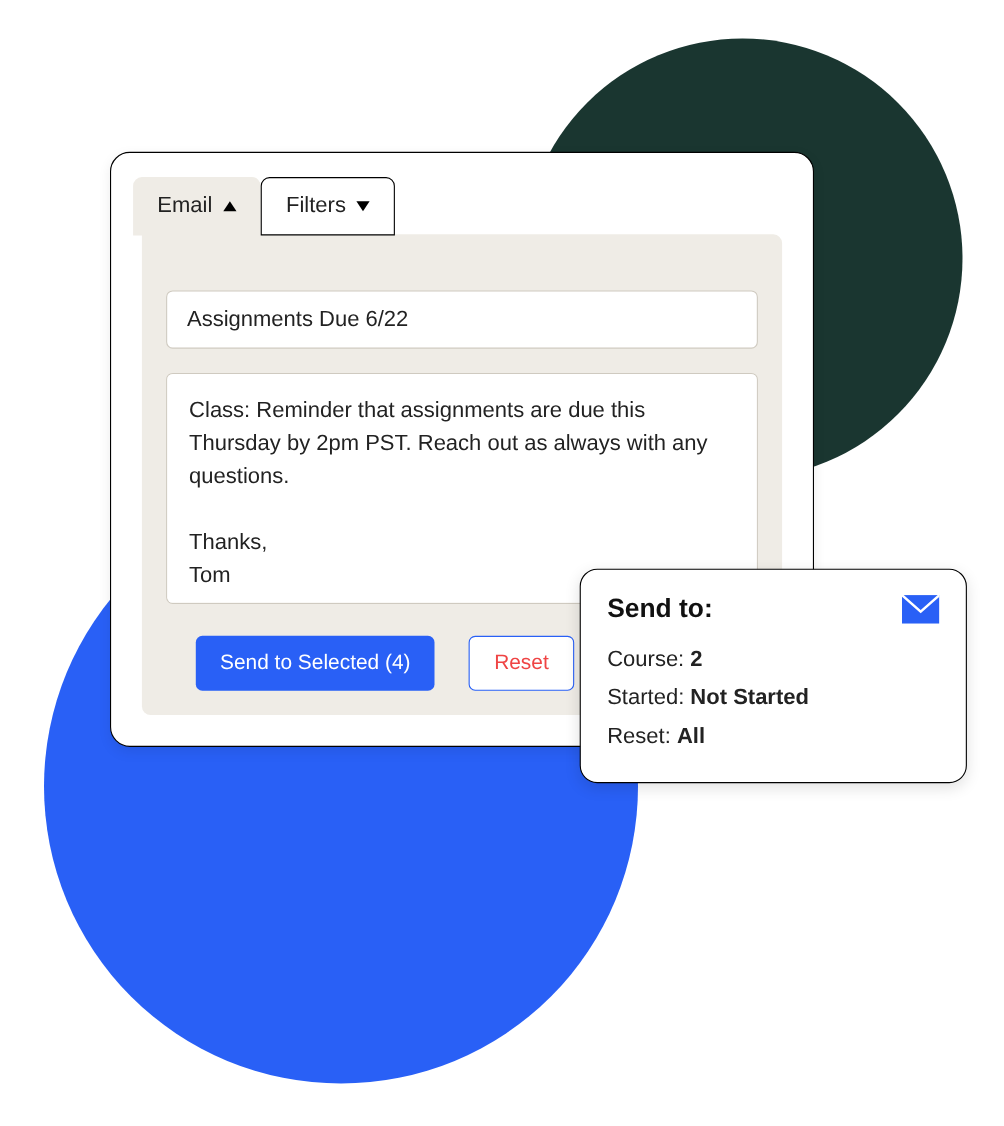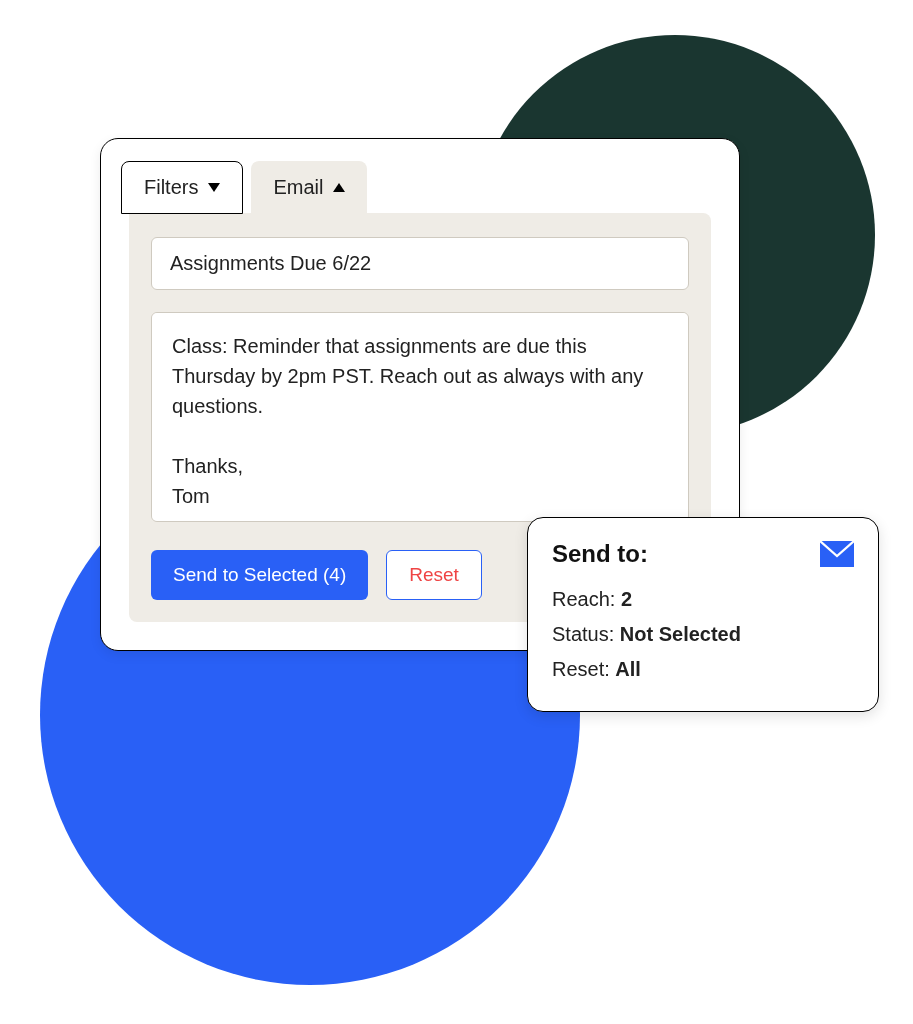--- a/index.html
+++ b/index.html
@@ -99,40 +99,42 @@
   .subject {
     width: 100%;
     background: #fff;
     border: 1.3px solid #cfcac0;
     border-radius: 6px;
     padding: 14px 18px;
     font-size: 20px;
     color: #222;
     font-family: inherit;
     margin-bottom: 22px;
+    margin-top: 27px;
   }
   .body {
     width: 100%;
     min-height: 210px;
     background: #fff;
     border: 1.3px solid #cfcac0;
     border-radius: 6px;
     padding: 18px 20px;
     font-size: 20px;
     line-height: 1.5;
     color: #222;
     font-family: inherit;
     resize: none;
     white-space: pre-wrap;
     margin-bottom: 24px;
   }
   .actions {
     display: flex;
-    gap: 18px;
+    gap: 31px;
     align-items: center;
+    margin-left: 27px;
   }
   .btn-primary {
     background: #2960f6;
     color: #fff;
     border: none;
     border-radius: 6px;
     padding: 14px 22px;
     font-size: 19px;
     cursor: pointer;
     font-family: inherit;
@@ -188,27 +190,27 @@
 </style>
 </head>
 <body>
 
 <div class="bg-dark"></div>
 <div class="bg-blue"></div>
 
 <div class="card">
 
   <div class="tabs">
+    <div class="tab email">
+      <span>Email</span>
+      <span class="tri-up"></span>
+    </div>
     <div class="tab filters">
       <span>Filters</span>
       <span class="tri-down"></span>
-    </div>
-    <div class="tab email">
-      <span>Email</span>
-      <span class="tri-up"></span>
     </div>
   </div>
 
   <div class="panel">
     <input type="text" class="subject" value="Assignments Due 6/22" style="">
     <textarea class="body" style="">Class: Reminder that assignments are due this Thursday by 2pm PST. Reach out as always with any questions.
 
 Thanks,
 Tom</textarea>
     <div class="actions">
@@ -223,21 +225,21 @@
   <div class="popover-header">
     <div class="popover-title">Send to:</div>
     <span class="mail-icon">
       <svg viewBox="0 0 34 26">
         <rect x="0" y="0" width="34" height="26" fill="#2960f6"></rect>
         <polyline points="0,0 17,15 34,0" fill="none" stroke="#ffffff" stroke-width="2.2"></polyline>
       </svg>
     </span>
   </div>
   <div class="popover-row">
-    <span>Reach: </span><span class="val">2</span>
+    <span>Course: </span><span class="val">2</span>
   </div>
   <div class="popover-row">
-    <span>Status: </span><span class="val">Not Selected</span>
+    <span>Started: </span><span class="val">Not Started</span>
   </div>
   <div class="popover-row">
     <span>Reset: </span><span class="val">All</span>
   </div>
 </div>
 
 </body></html>

